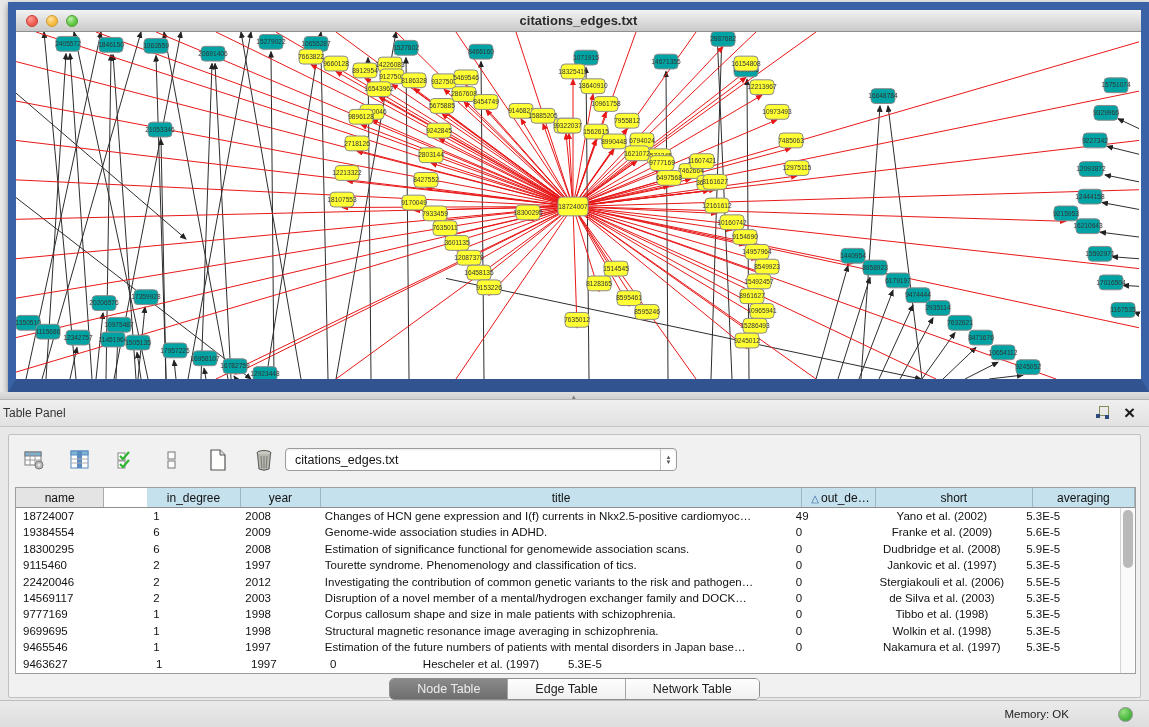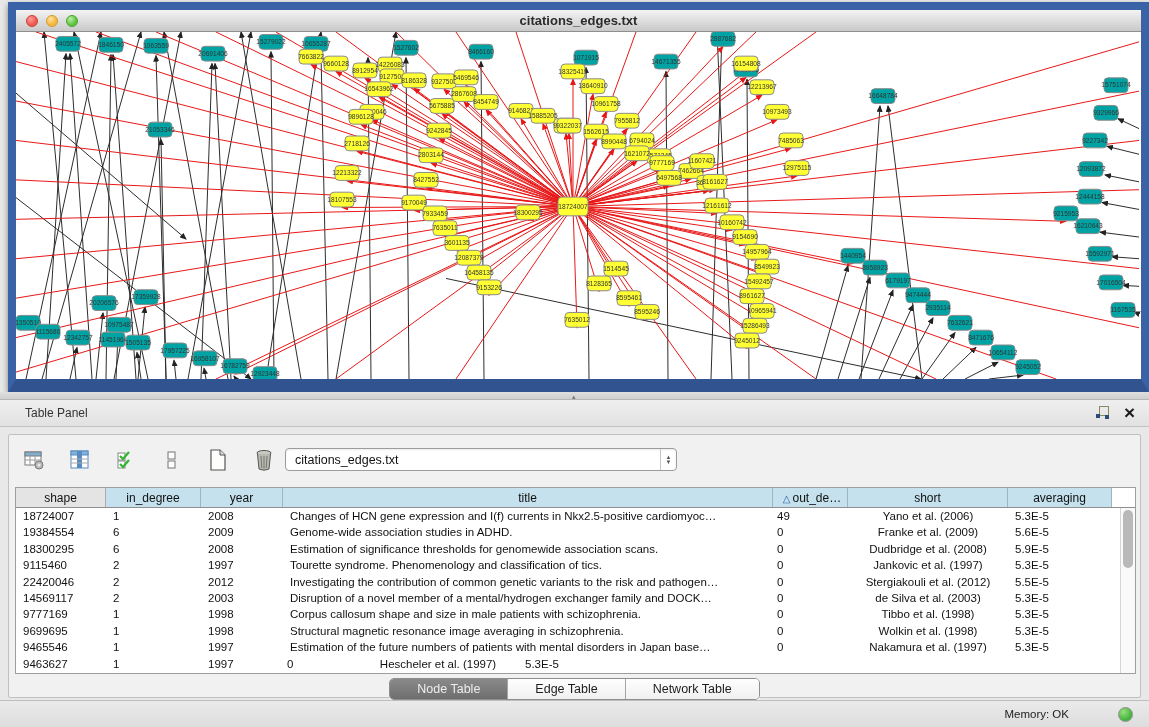--- a/index.html
+++ b/index.html
@@ -25,21 +25,21 @@
 
   
   .split-divider { position:absolute; left:0; top:392px; width:1149px; height:8px;
     background:linear-gradient(#DFDFDF,#CFCFCF); border-bottom:1px solid #B5B5B5; }
   .split-handle { position:absolute; left:572px; top:1px; font-size:7px; color:#777; }
 
   
   .panel-header { position:absolute; left:0; top:400px; width:1149px; height:27px;
     background:linear-gradient(#EFEFEF,#E2E2E2); border-bottom:1px solid #C4C4C4;
     display:flex; align-items:center; }
-  .panel-title { font-size:12px; color:#333; margin-left:25px; }
+  .panel-title { font-size:12px; color:#333; margin-left:3px; }
   .panel-header-icons { margin-left:auto; display:flex; align-items:center; gap:14px; margin-right:14px; }
   .close-x { font-size:19px; font-weight:bold; color:#1c1c1c; line-height:14px; cursor:default; }
 
   .panel-box { position:absolute; left:8px; top:434px; width:1133px; height:264px;
     border:1px solid #C0C0C0; background:#F1F1F1; border-radius:2px; }
 
   
   .toolbar { position:absolute; left:14px; top:10px; height:30px; display:flex; align-items:center; gap:24px; }
   .tb-icon { width:22px; height:22px; display:flex; align-items:center; justify-content:center; }
   .fx { font-family:"DejaVu Serif", serif; font-style:italic; font-size:14px; color:#111; }
@@ -54,21 +54,21 @@
   .tableWrap { position:absolute; left:6px; top:52px; width:1121px; height:187px;
     border:1px solid #9E9E9E; background:#fff; overflow:hidden; }
   .thead { display:flex; height:20px; border-bottom:1px solid #8F8F8F; }
   .th { font-size:12px; color:#111; text-align:center; line-height:20px;
     background:#C4E1ED; border-right:1px solid #9FB6C0; overflow:hidden; white-space:nowrap; }
   .th.gray { background:#E4E4E4; border-right:1px solid #ABABAB; }
   .sort-glyph { color:#2F5FA0; font-size:10px; margin-right:2px; }
   .tbody { position:absolute; left:0; right:15px; top:20px; bottom:0; }
   .trow { display:flex; height:16.4px; background:#fff; }
   .tcell { font-size:11.5px; color:#111; line-height:16.4px; white-space:nowrap; overflow:hidden; padding-left:7px; }
-  .c0{width:90px;} .c1{width:95px;} .c2{width:82px;} .c3{width:490px;} .c4{width:75px;padding-left:4px;}
+  .c0{width:90px;} .c1{width:95px;margin-left:43px;} .c2{width:82px;} .c3{width:490px;} .c4{width:75px;padding-left:4px;}
   .c5{width:160px;text-align:center;padding-left:0;} .c6{width:104px;}
   .vscroll { position:absolute; right:0; top:20px; bottom:0; width:15px; background:#FAFAFA;
     border-left:1px solid #D5D5D5; }
   .vthumb { position:absolute; left:2px; top:2px; width:10px; height:58px; background:#B9B9B9; border-radius:6px; }
 
   
   .tabs { position:absolute; left:0; right:0; top:243px; display:flex; justify-content:center; }
   .seg { display:flex; border:1px solid #8E8E8E; border-radius:5px; overflow:hidden;
     box-shadow:0 1px 1px rgba(255,255,255,.7); }
   .seg .tab { font-size:12.5px; padding:3px 27px; background:linear-gradient(#FEFEFE,#F0F0F0);
@@ -592,72 +592,72 @@
     <div class="dropdown">
       <span class="val">citations_edges.txt</span>
       <span class="stepper">
           <span>▲</span>
           <span>▼</span>
         </span>
     </div>
 
     <div class="tableWrap">
       <div class="thead">
-          <div class="th c0 gray">shape</div>
+          <div class="th c0 gray">name</div>
           <div class="th c1">in_degree</div>
           <div class="th c2">year</div>
           <div class="th c3">title</div>
           <div class="th c4"><span class="sort-glyph">△</span>out_de…</div>
           <div class="th c5">short</div>
           <div class="th c6">averaging</div>
         </div>
       <div class="tbody">
           <div class="trow">
             <div class="tcell c0">18724007</div>
             <div class="tcell c1">1</div>
             <div class="tcell c2">2008</div>
             <div class="tcell c3">Changes of HCN gene expression and I(f) currents in Nkx2.5-positive cardiomyoc…</div>
             <div class="tcell c4">49</div>
-            <div class="tcell c5">Yano et al. (2006)</div>
+            <div class="tcell c5">Yano et al. (2002)</div>
             <div class="tcell c6">5.3E-5</div>
           </div>
           <div class="trow">
             <div class="tcell c0">19384554</div>
             <div class="tcell c1">6</div>
             <div class="tcell c2">2009</div>
             <div class="tcell c3">Genome-wide association studies in ADHD.</div>
             <div class="tcell c4">0</div>
             <div class="tcell c5">Franke et al. (2009)</div>
             <div class="tcell c6">5.6E-5</div>
           </div>
           <div class="trow">
             <div class="tcell c0">18300295</div>
             <div class="tcell c1">6</div>
             <div class="tcell c2">2008</div>
-            <div class="tcell c3">Estimation of significance thresholds for genomewide association scans.</div>
+            <div class="tcell c3">Estimation of significance functional for genomewide association scans.</div>
             <div class="tcell c4">0</div>
             <div class="tcell c5">Dudbridge et al. (2008)</div>
             <div class="tcell c6">5.9E-5</div>
           </div>
           <div class="trow">
             <div class="tcell c0">9115460</div>
             <div class="tcell c1">2</div>
             <div class="tcell c2">1997</div>
             <div class="tcell c3">Tourette syndrome. Phenomenology and classification of tics.</div>
             <div class="tcell c4">0</div>
             <div class="tcell c5">Jankovic et al. (1997)</div>
             <div class="tcell c6">5.3E-5</div>
           </div>
           <div class="trow">
             <div class="tcell c0">22420046</div>
             <div class="tcell c1">2</div>
             <div class="tcell c2">2012</div>
             <div class="tcell c3">Investigating the contribution of common genetic variants to the risk and pathogen…</div>
             <div class="tcell c4">0</div>
-            <div class="tcell c5">Stergiakouli et al. (2012)</div>
+            <div class="tcell c5">Stergiakouli et al. (2006)</div>
             <div class="tcell c6">5.5E-5</div>
           </div>
           <div class="trow">
             <div class="tcell c0">14569117</div>
             <div class="tcell c1">2</div>
             <div class="tcell c2">2003</div>
             <div class="tcell c3">Disruption of a novel member of a mental/hydrogen exchanger family and DOCK…</div>
             <div class="tcell c4">0</div>
             <div class="tcell c5">de Silva et al. (2003)</div>
             <div class="tcell c6">5.3E-5</div>

